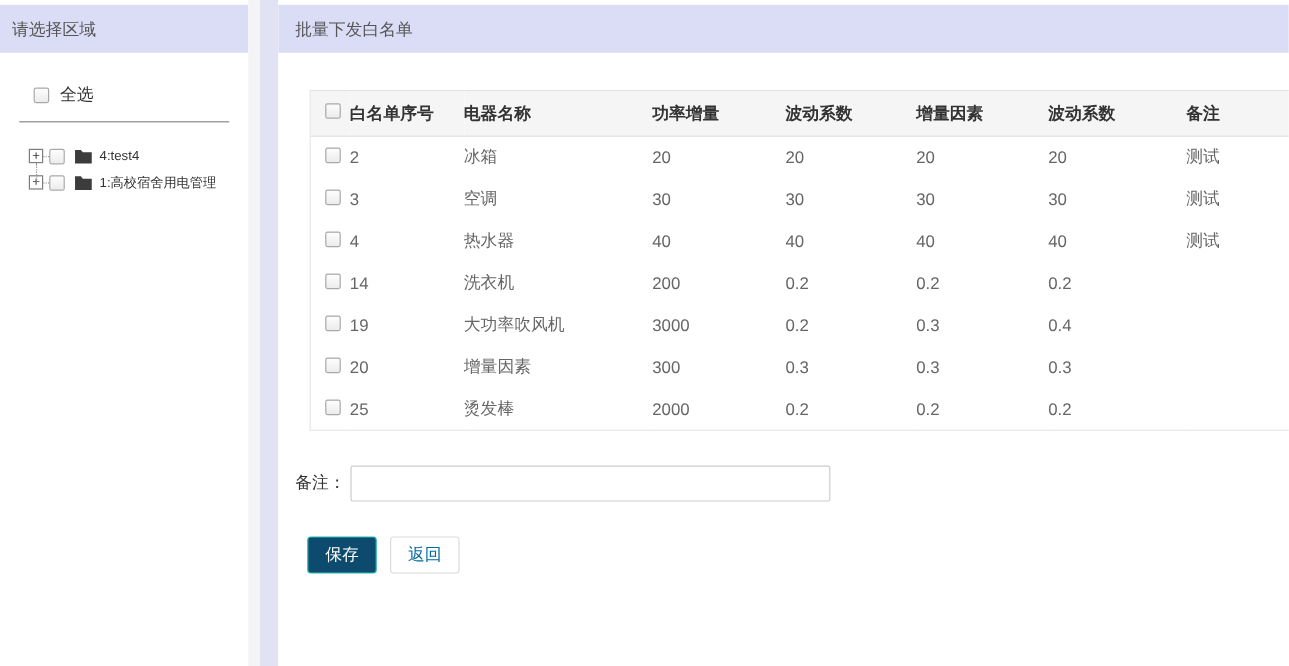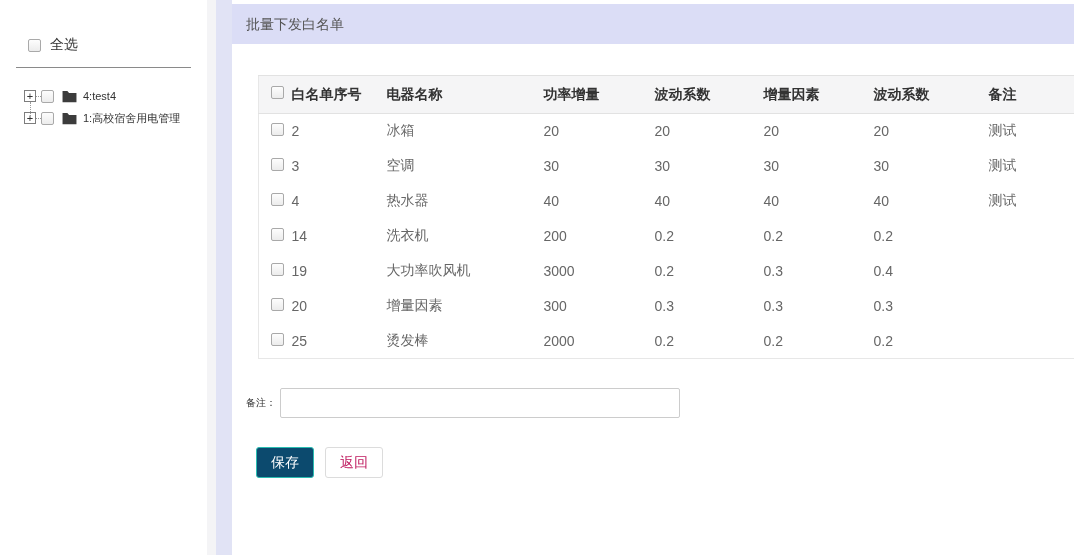--- a/index.html
+++ b/index.html
@@ -5,21 +5,21 @@
   * { margin:0; padding:0; box-sizing:border-box; }
   html,body { width:1074px; height:555px; background:#fff; overflow:hidden;
     font-family:"Liberation Sans","DejaVu Sans",sans-serif; }
   .page { display:flex; width:1074px; height:555px; }
 
   
   .sidebar { width:207px; background:#fff; flex:0 0 207px; }
   .panel-header { height:40px; margin-top:4px; background:#dbddf6; color:#555;
     font-size:14px; line-height:40px; }
   .sidebar .panel-header { padding-left:10px; }
-  .sidebar-body { padding-top:36px; }
+  .sidebar-body { padding-top:26px; }
   .select-all { display:flex; align-items:center; padding-left:28px; }
   .select-all .cb { margin-right:9px; }
   .cb { display:inline-block; width:13px; height:13px; border:1px solid #a9a9a9;
     border-radius:2px; background:linear-gradient(#fdfdfd,#ececec); flex:0 0 13px; cursor:pointer; }
   .select-all-label { font-size:14px; color:#333; }
   .divider { border:none; border-top:1px solid #8a8a8a; margin:13px 16px 0 16px; }
   .tree { margin-top:17px; padding-left:24px; position:relative; }
   .tree-vline { position:absolute; left:30px; top:17px; height:16px;
     border-left:1px dotted #9a9a9a; }
   .tree-item { display:flex; align-items:center; height:22px; cursor:default; }
@@ -42,35 +42,36 @@
     border-bottom:1px solid #e7e7e7; table-layout:fixed; }
   col.c-check { width:33px; } col.c-id { width:95px; } col.c-name { width:157px; }
   col.c-p { width:111px; } col.c-f1 { width:109px; } col.c-inc { width:110px; }
   col.c-f2 { width:115px; } col.c-rem { width:auto; }
   thead th { background:#f5f5f6; border-top:1px solid #e2e2e2; border-bottom:1px solid #e2e2e2;
     height:38px; font-size:14px; font-weight:bold; color:#333; text-align:left;font-family:Liberation Serif, serif; }
   tbody td { height:35px; font-size:14px; color:#666; text-align:left; }
   th.check-cell, td.check-cell { padding-left:12px; }
 
   .remark-row { display:flex; align-items:center; margin:29px 0 0 14px; }
-  .remark-label { font-size:10px; color:#333; margin-right:4px; }
+  .remark-label { font-size:14px; color:#333; margin-right:4px; }
   .remark-input { width:400px; height:30px; border:1px solid #ccc; border-radius:2px;
     padding:0 8px; font-size:13px; color:#333; outline:none; background:#fff; }
 
   .actions { margin:29px 0 0 24px; display:flex; align-items:center; }
   .btn { height:31px; padding:0 14px; font-size:14px; border-radius:3px; cursor:pointer; }
   .btn-save { background:#0c4a6e; color:#fff; border:1px solid #2abdb1; }
-  .btn-back { background:#fff; color:#be185d; border:1px solid #dcdcdc; margin-left:11px; }
+  .btn-back { background:#fff; color:#0369a1; border:1px solid #dcdcdc; margin-left:11px; }
 </style>
 </head>
 <body>
 
 <div class="page">
 
   <aside class="sidebar">
+    <div class="panel-header">请选择区域</div>
     <div class="sidebar-body">
       <div class="select-all">
         <span class="cb"></span>
         <span class="select-all-label">全选</span>
       </div>
       <hr class="divider">
       <div class="tree">
         <span class="tree-vline"></span>
 
         <div class="tree-item">

